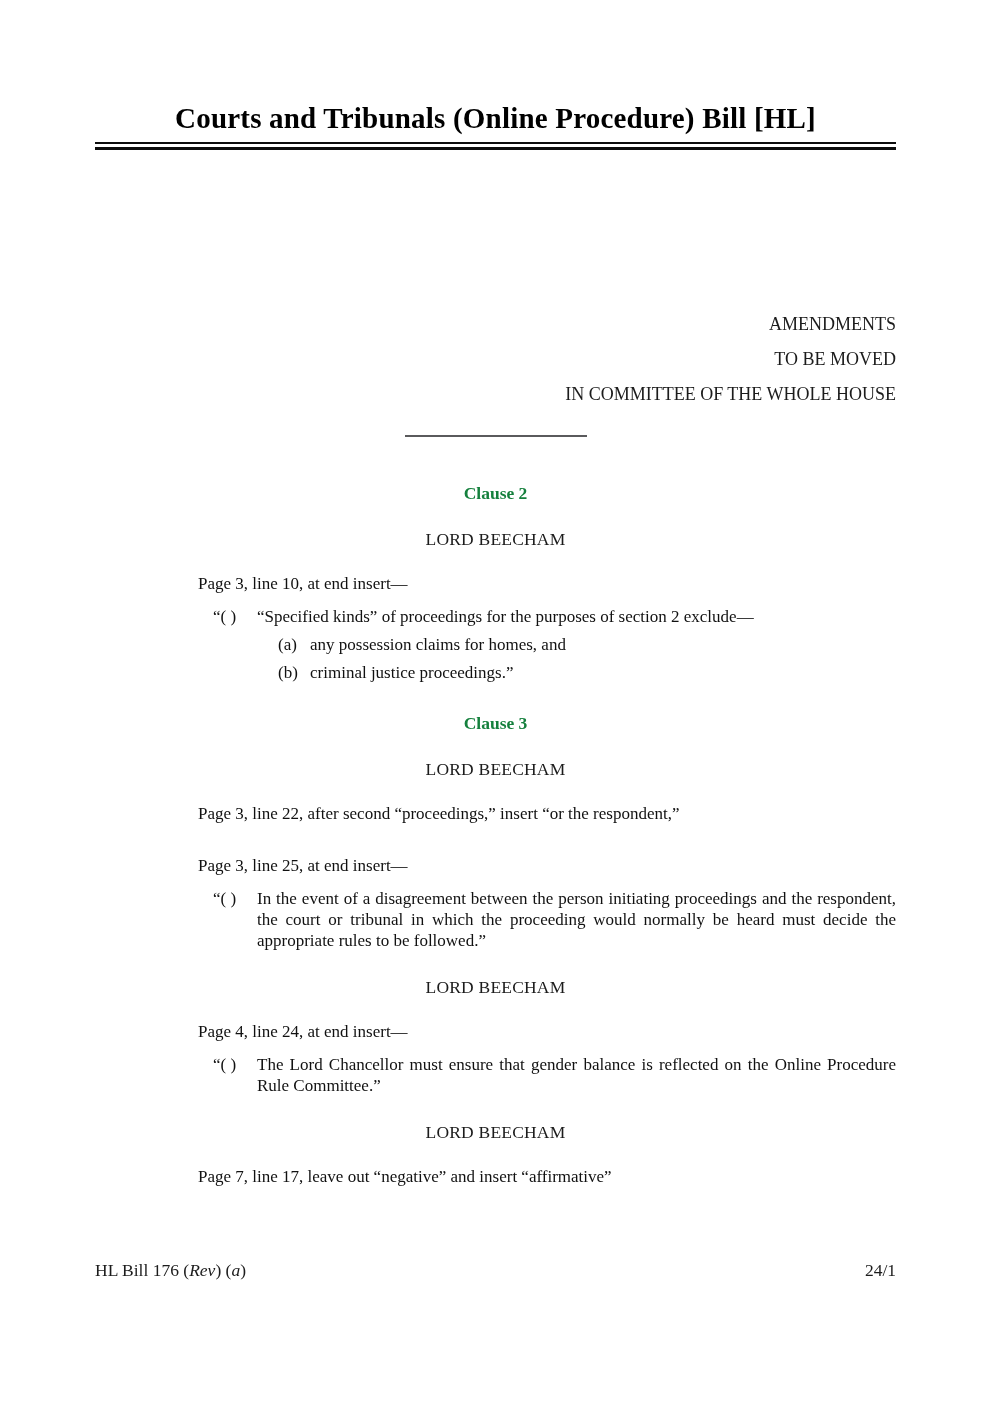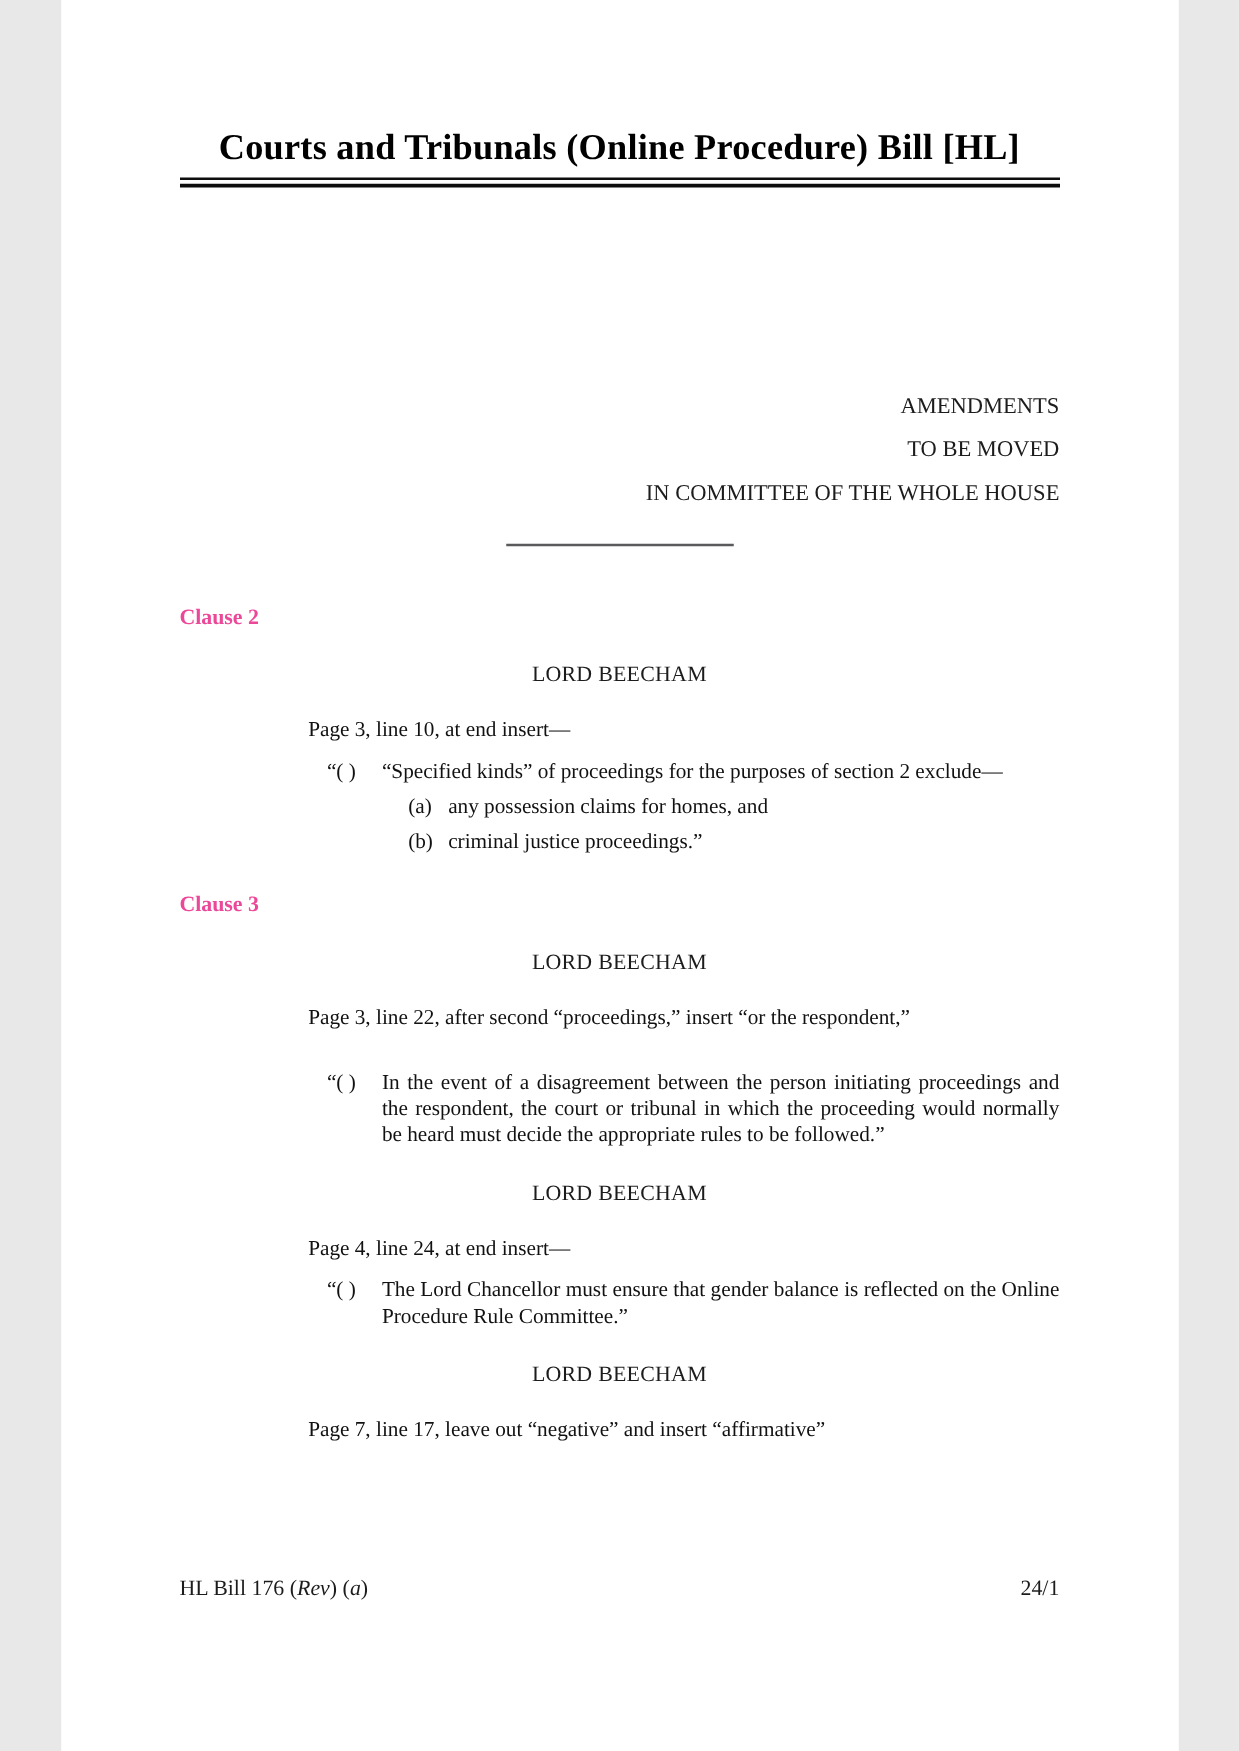--- a/index.html
+++ b/index.html
@@ -1,18 +1,18 @@
 <!DOCTYPE html>
 <html><head>
 <meta charset="utf-8">
 <style>
   html, body { margin: 0; padding: 0; background: #e8e8e8; }
   .page {
     position: relative;
-    width: 894px;
+    width: 991px;
     height: 1401px;
     margin: 0 auto;
     background: #ffffff;
     box-sizing: border-box;
     padding: 0 95px;
     font-family: "Liberation Serif", "DejaVu Serif", serif;
     color: #111111;
     overflow: hidden;
   }
 
@@ -42,25 +42,25 @@
   .divider {
     width: 182px;
     margin: 23px auto 0 auto;
     border: 0;
     border-top: 2px solid #5a5a5c;
   }
 
   .clause { font-size: 17px; line-height: 21px; }
   .clause-head {
     margin-top: 30px;
-    text-align: left;
+    text-align: center;
     font-size: 17.5px;
     font-weight: 700;
     line-height: 20px;
-    color: #ec4899;
+    color: #15803d;
   }
   .clause.first .clause-head { margin-top: 46px; }
   .mover {
     margin-top: 26px;
     text-align: center;
     font-size: 17.5px;
     line-height: 20px;
     letter-spacing: 0.2px;
     color: #1c1c1c;
   }
@@ -135,20 +135,21 @@
     </div>
   </div>
 
   <div class="clause">
     <div class="clause-head">Clause 3</div>
     <div class="mover">LORD BEECHAM</div>
     <div class="amendment">
       <div class="amend-line">Page 3, line 22, after second “proceedings,” insert “or the respondent,”</div>
     </div>
     <div class="amendment">
+      <div class="amend-line">Page 3, line 25, at end insert—</div>
       <div class="sub">
         <span class="sub-marker">“( )</span>
         <span class="sub-text">In the event of a disagreement between the person initiating proceedings and the respondent, the court or tribunal in which the proceeding would normally be heard must decide the appropriate rules to be followed.”</span>
       </div>
     </div>
   </div>
 
   <div class="clause">
     <div class="mover">LORD BEECHAM</div>
     <div class="amendment">

